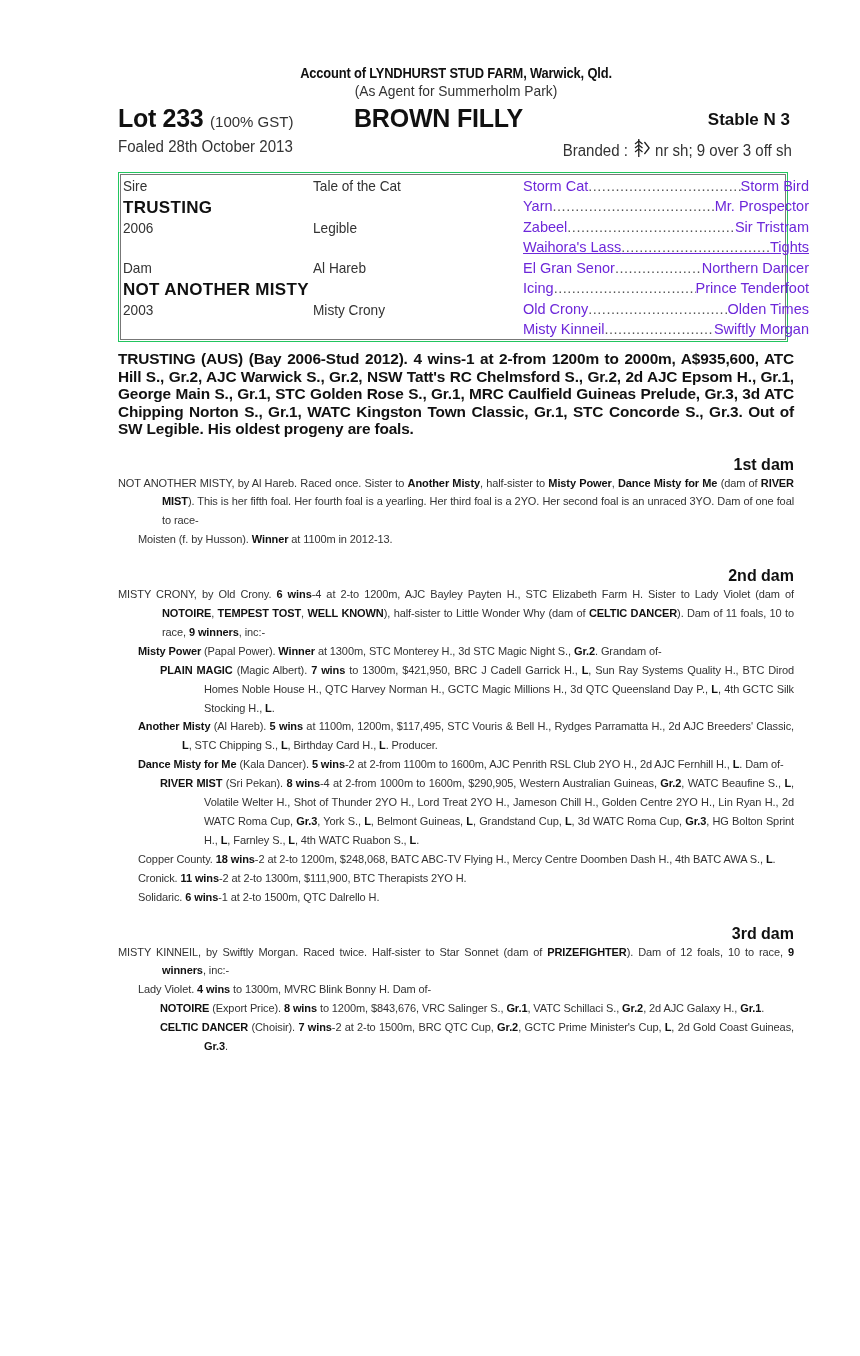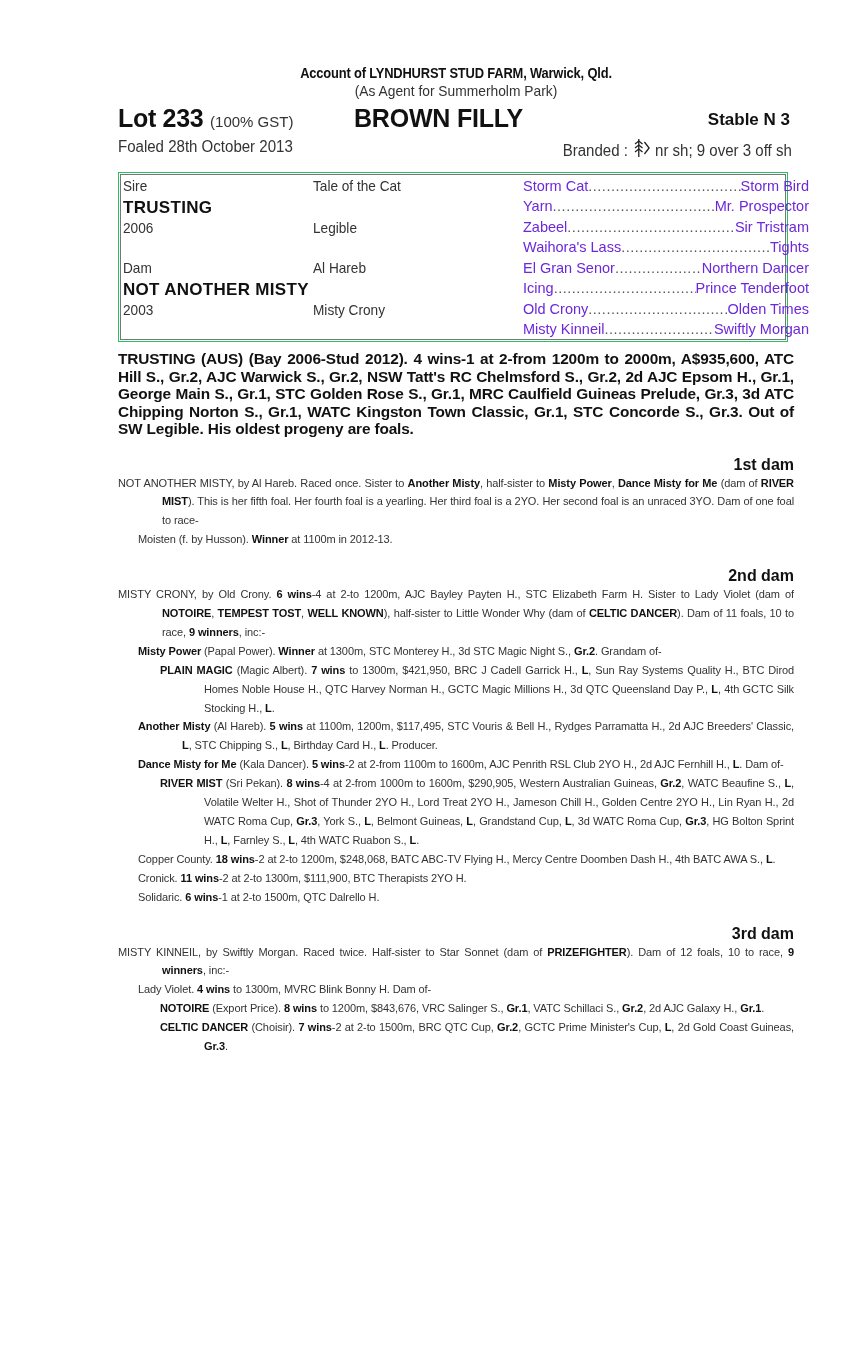--- a/index.html
+++ b/index.html
@@ -111,21 +111,21 @@
     <div class="gp" style="top:25px;">
         <span class="l">Yarn</span>
         <span class="dots"></span>
         <span class="r">Mr. Prospector</span>
       </div>
     <div class="gp" style="top:46px;justify-content:flex-end;">
         <span class="l">Zabeel</span>
         <span class="dots"></span>
         <span class="r">Sir Tristram</span>
       </div>
-    <div class="gp" style="top:66px;">
+    <div class="gp" style="top:66px;text-decoration:underline;">
         <span class="l">Waihora's Lass</span>
         <span class="dots"></span>
         <span class="r">Tights</span>
       </div>
     <div class="gp" style="top:87px;">
         <span class="l">El Gran Senor</span>
         <span class="dots"></span>
         <span class="r">Northern Dancer</span>
       </div>
     <div class="gp" style="top:107px;">

